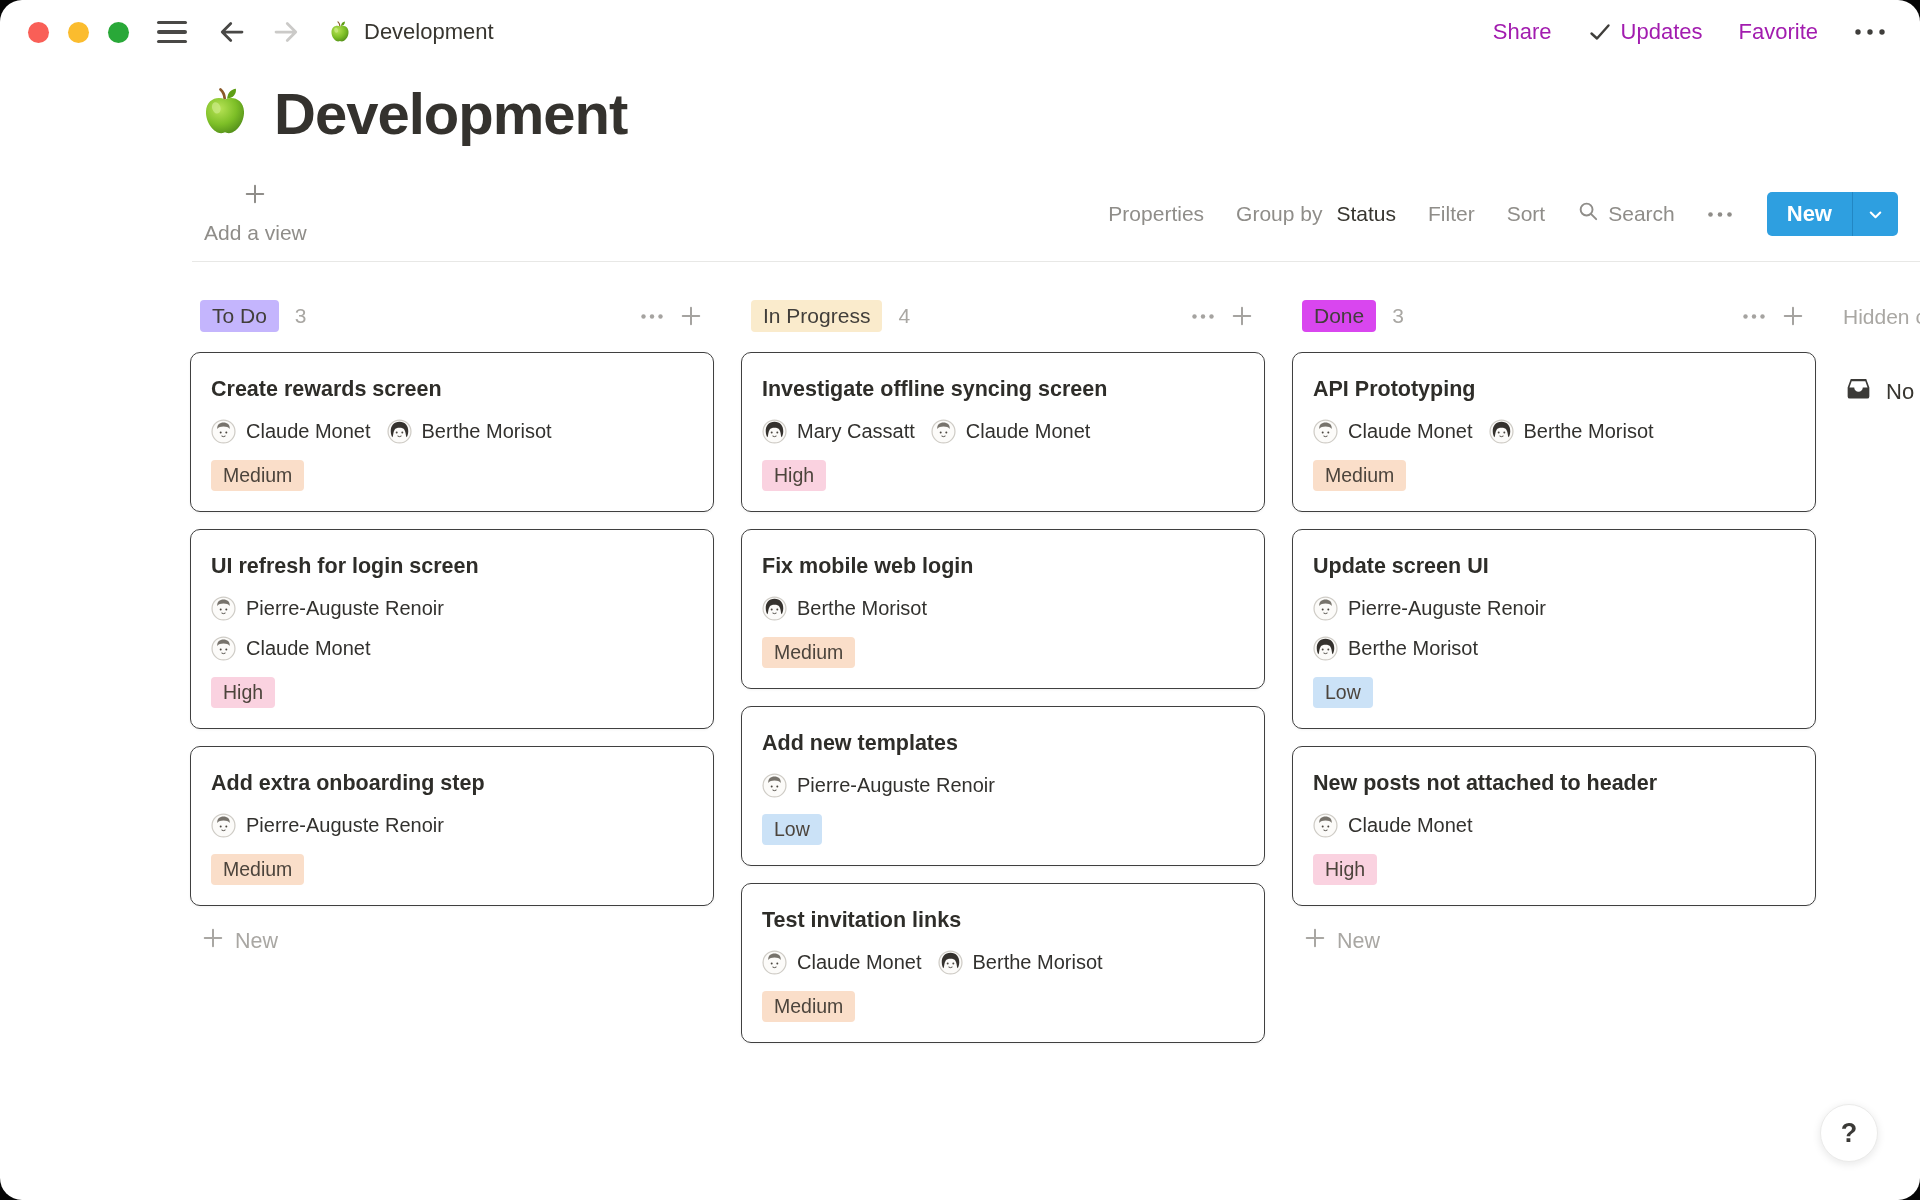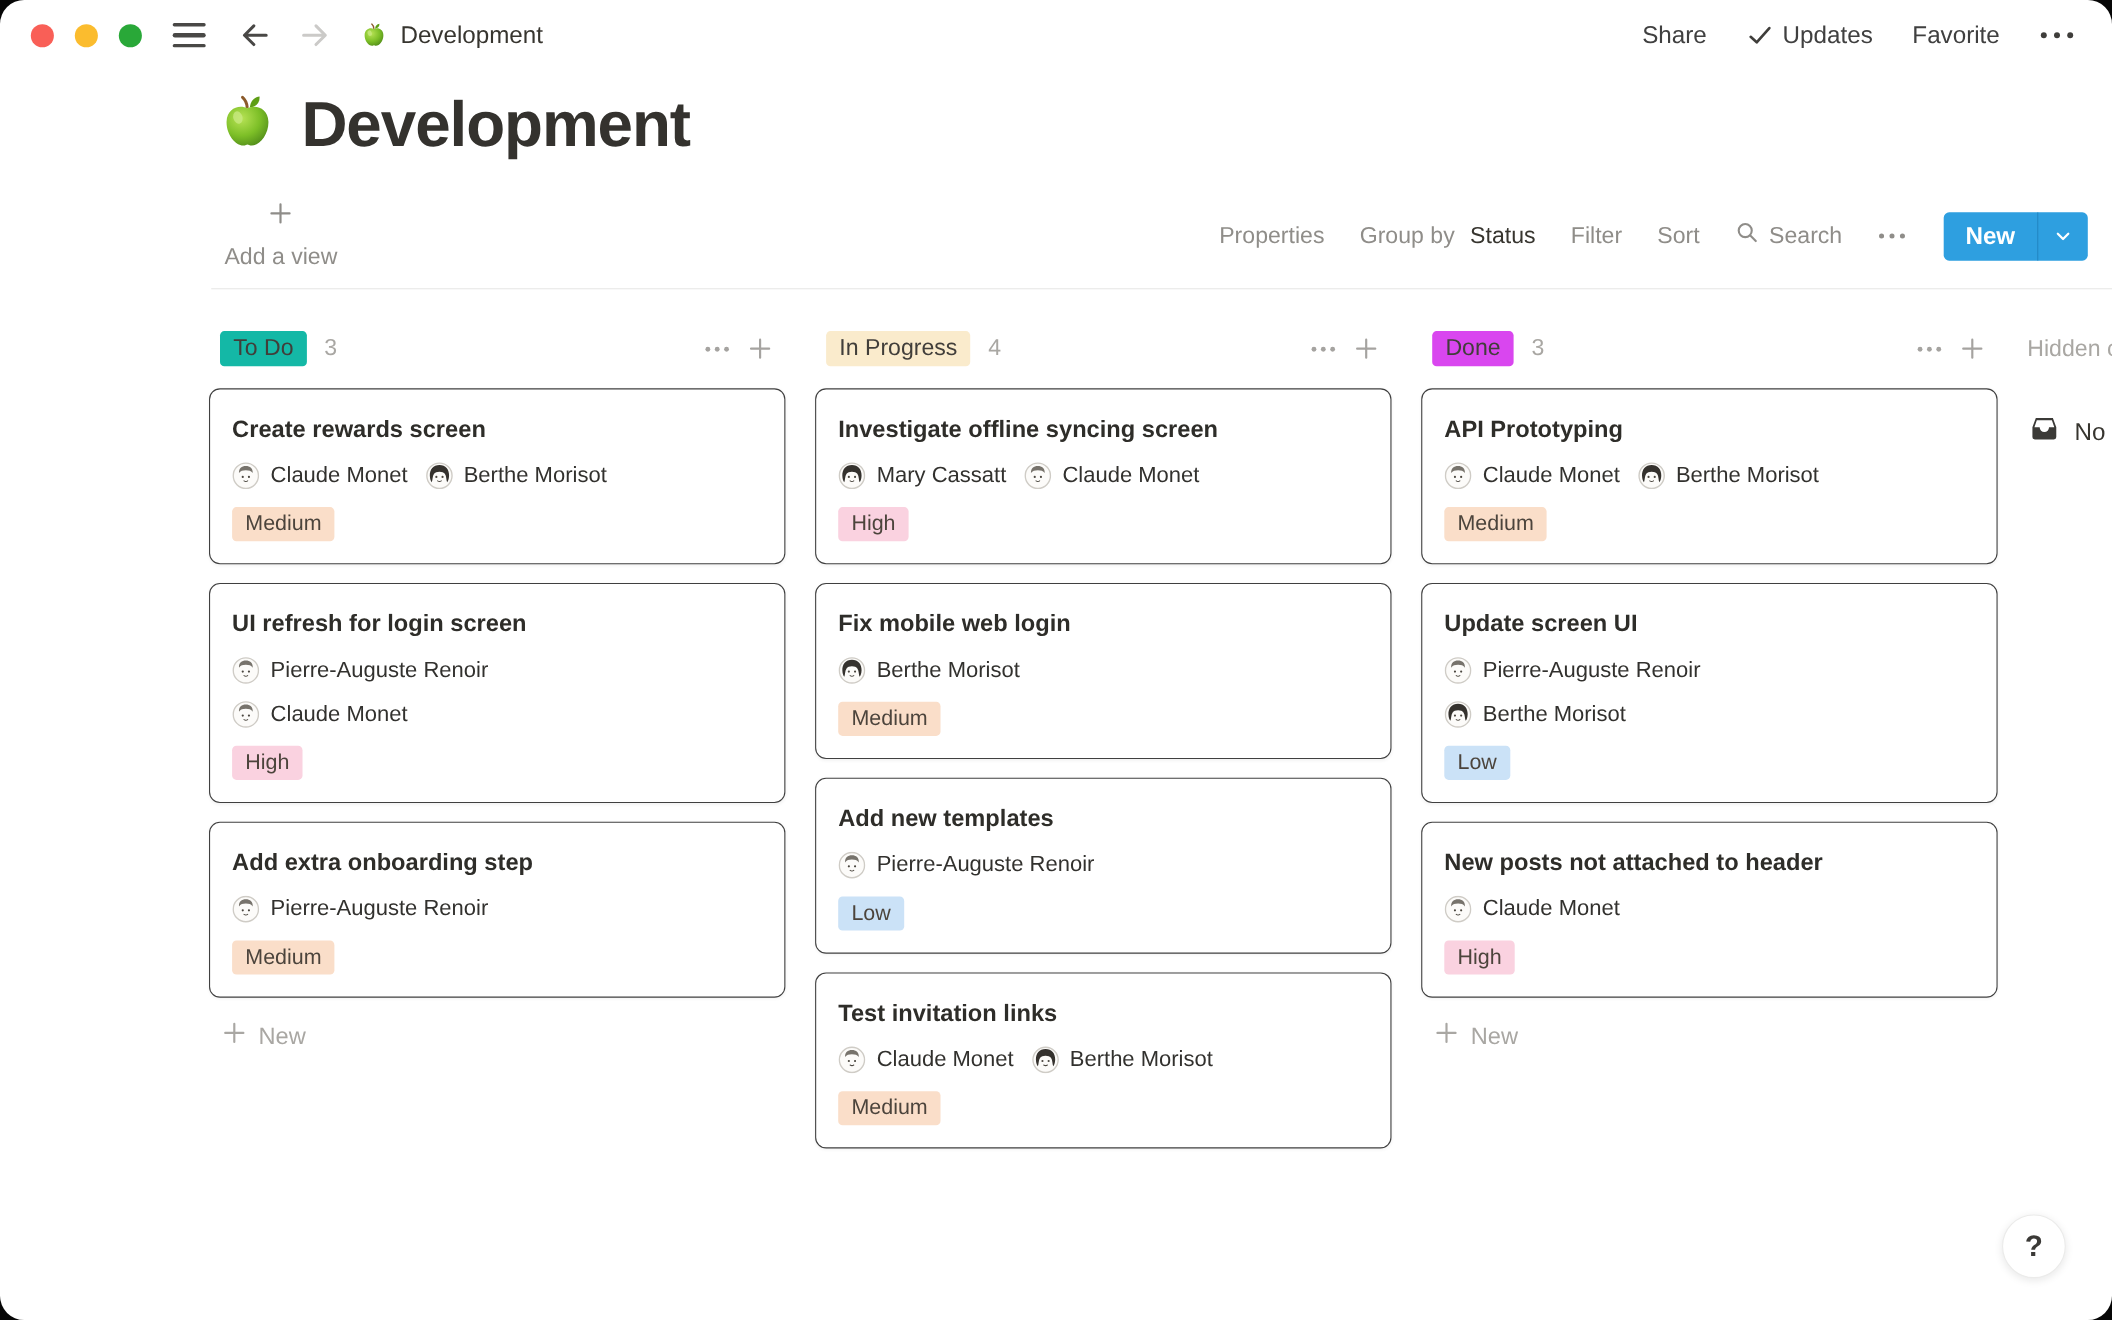--- a/index.html
+++ b/index.html
@@ -12,21 +12,21 @@
   .traffic{display:flex;align-items:center;gap:19px;margin-right:28px;}
   .light{width:21px;height:21px;border-radius:50%;}
   .light.red{background:#F95F57;}
   .light.yellow{background:#FBBC2E;}
   .light.green{background:#29A838;}
   .tb-icon{display:inline-flex;align-items:center;justify-content:center;color:#494846;}
   .hamburger{margin-right:30px;display:flex;flex-direction:column;gap:6px;cursor:pointer;}
   .hamburger span{display:block;width:30px;height:3.2px;border-radius:2px;background:#494846;}
   .nav-arrows{display:flex;align-items:center;gap:24px;margin-right:26px;}
   .breadcrumb{display:flex;align-items:center;gap:11px;font-size:22px;color:#37352F;}
-  .titlebar-right{margin-left:auto;display:flex;align-items:center;gap:36px;font-size:22px;color:#404040;}
+  .titlebar-right{margin-left:auto;display:flex;align-items:center;gap:36px;font-size:22px;color:#a21caf;}
   .tb-action{display:flex;align-items:center;gap:9px;cursor:pointer;}
 
   
   .page-header{display:flex;align-items:center;gap:20px;padding-left:196px;margin-top:16px;}
   .page-title{font-size:58px;font-weight:700;color:#34322E;letter-spacing:-1px;}
 
   
   .view-toolbar{margin-left:192px;margin-top:36px;padding-bottom:16px;border-bottom:1px solid #E8E8E6;
     display:flex;align-items:center;font-size:21px;color:#8F8D89;}
   .add-view{display:flex;align-items:center;gap:11px;margin-left:12px;cursor:pointer;flex-direction:column;}
@@ -202,21 +202,21 @@
             </svg>
         </span>
       </span>
     </span>
   </div>
 
   <div class="board">
 
     <div class="column">
         <div class="col-header">
-          <span class="pill" style="background: #14b8a6;">To Do</span>
+          <span class="pill" style="background: #c4b5fd;">To Do</span>
           <span class="count">3</span>
           <span class="col-actions">
             <span class="cicon">
               <svg width="24" height="7" viewBox="0 0 24 7">
                 <circle cx="3.5" cy="3.5" r="2.2" fill="currentColor"></circle>
                 <circle cx="12" cy="3.5" r="2.2" fill="currentColor"></circle>
                 <circle cx="20.5" cy="3.5" r="2.2" fill="currentColor"></circle>
               </svg>
             </span>
             <span class="cicon">

